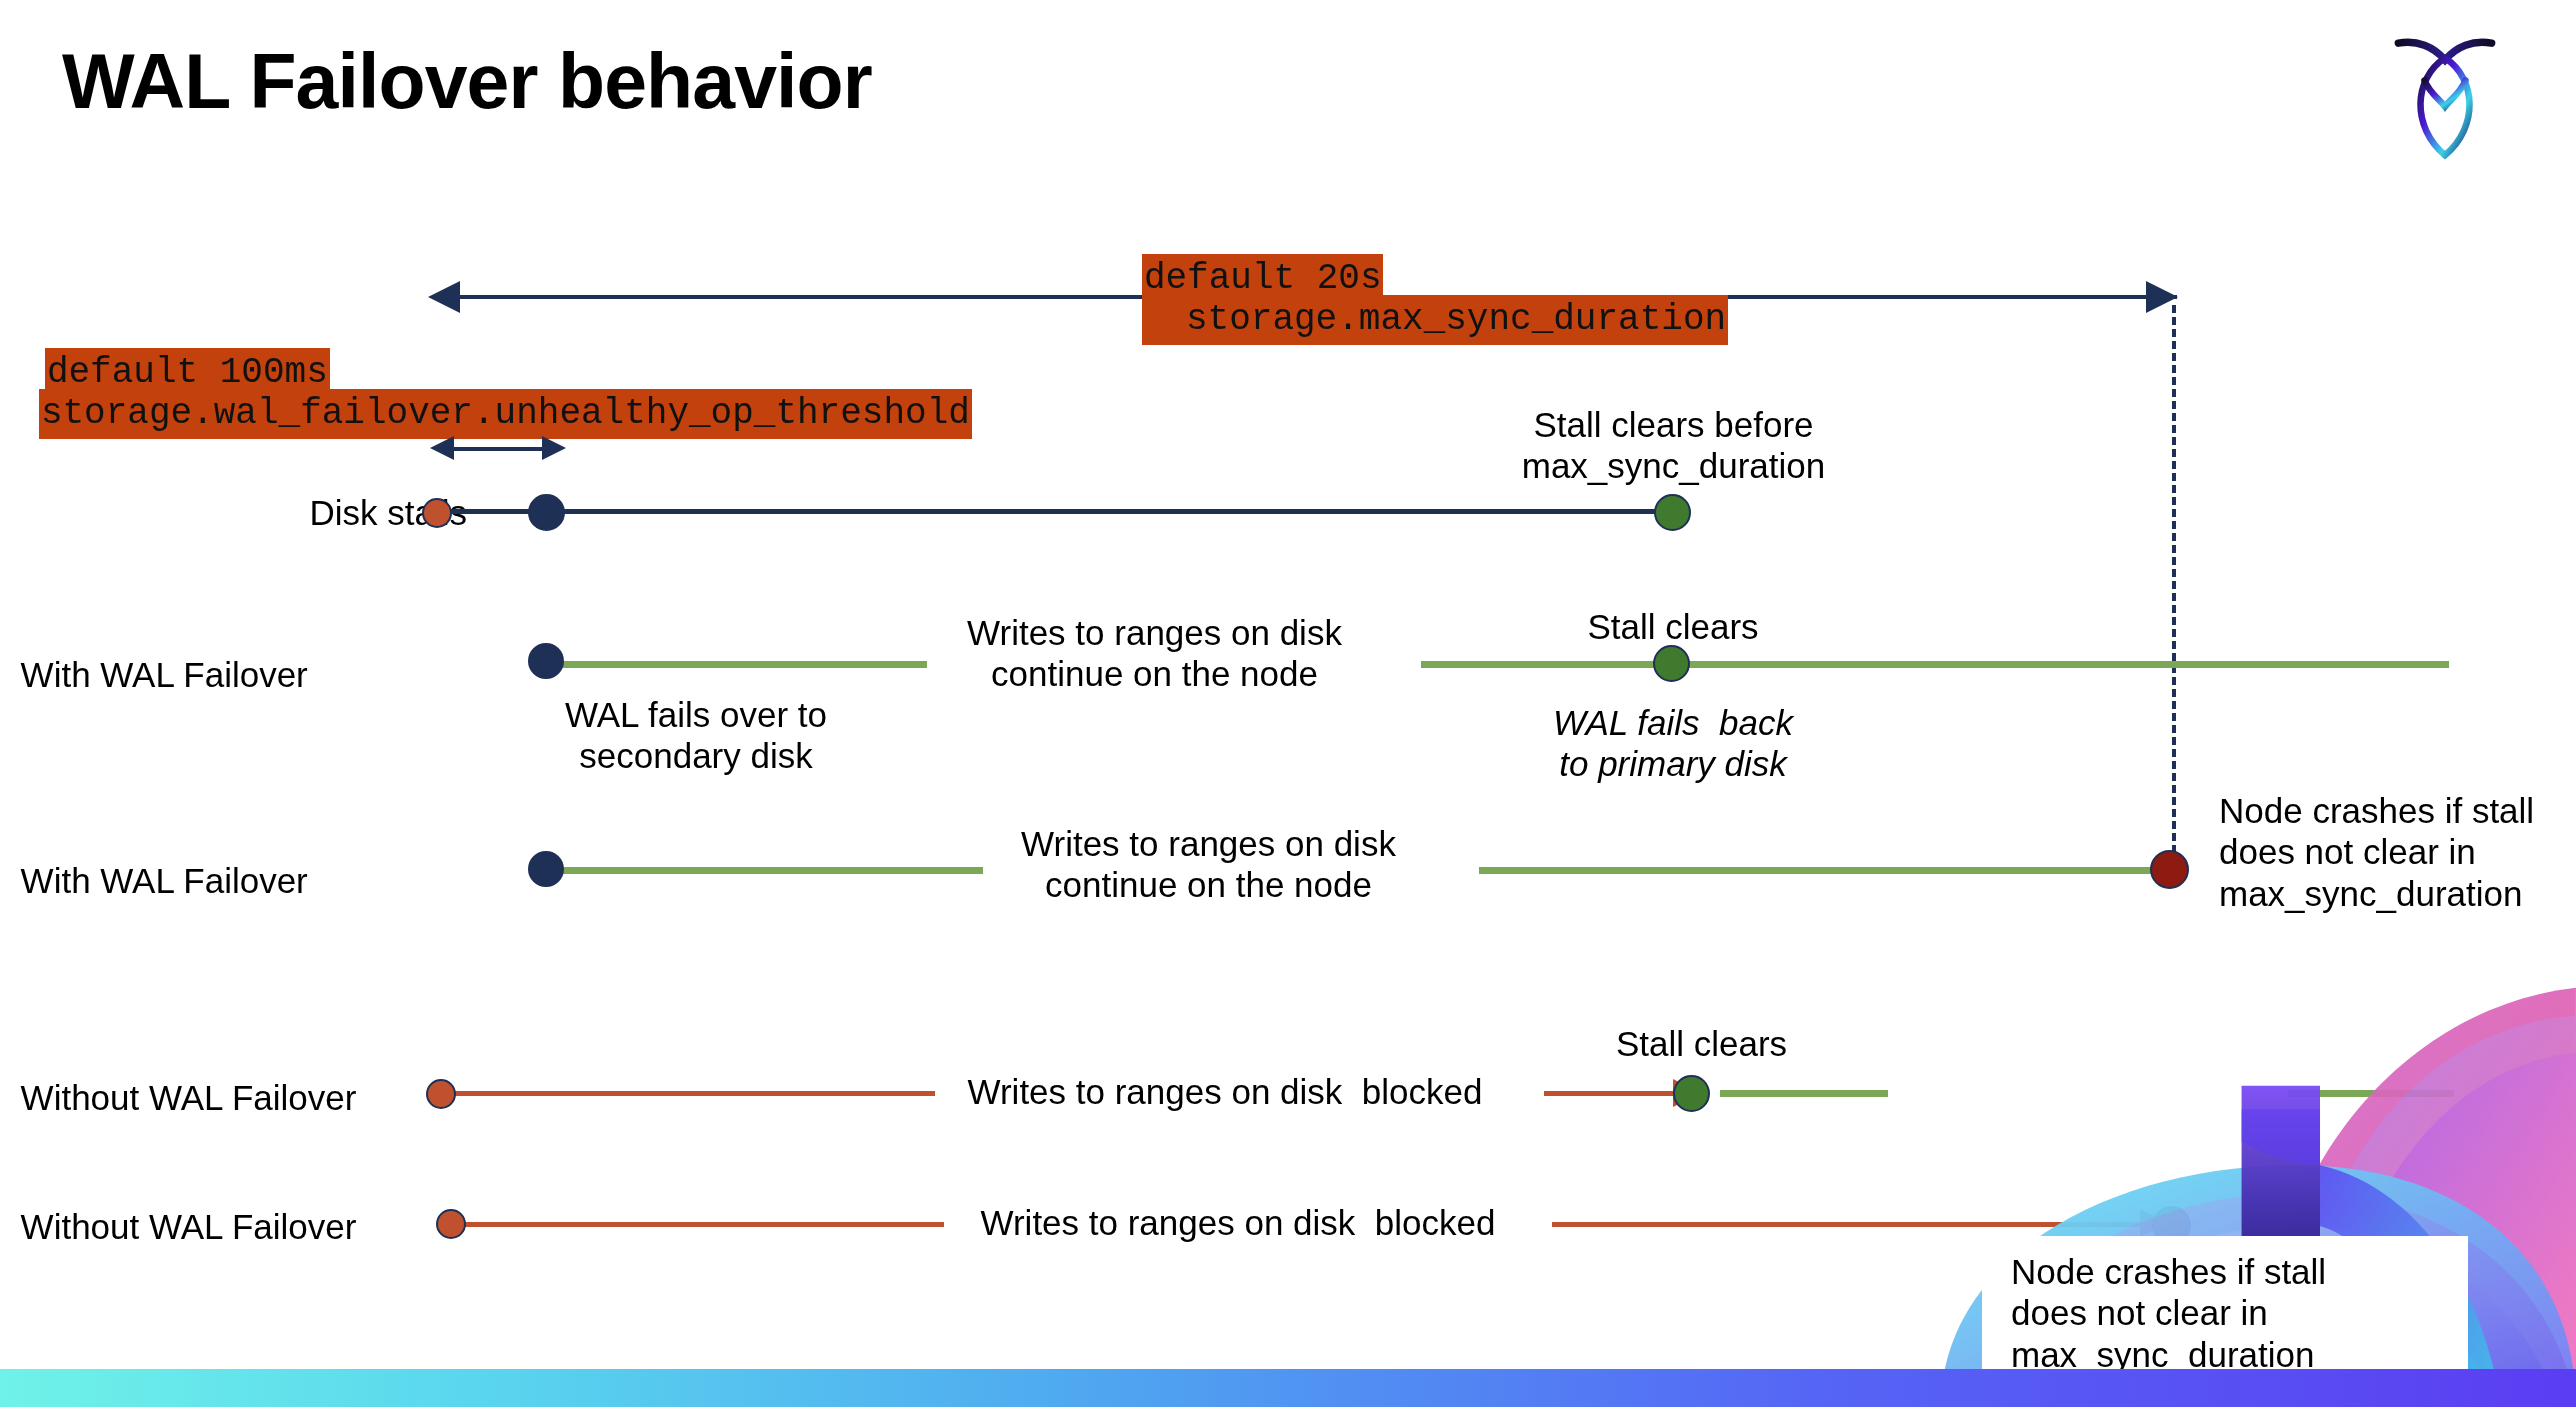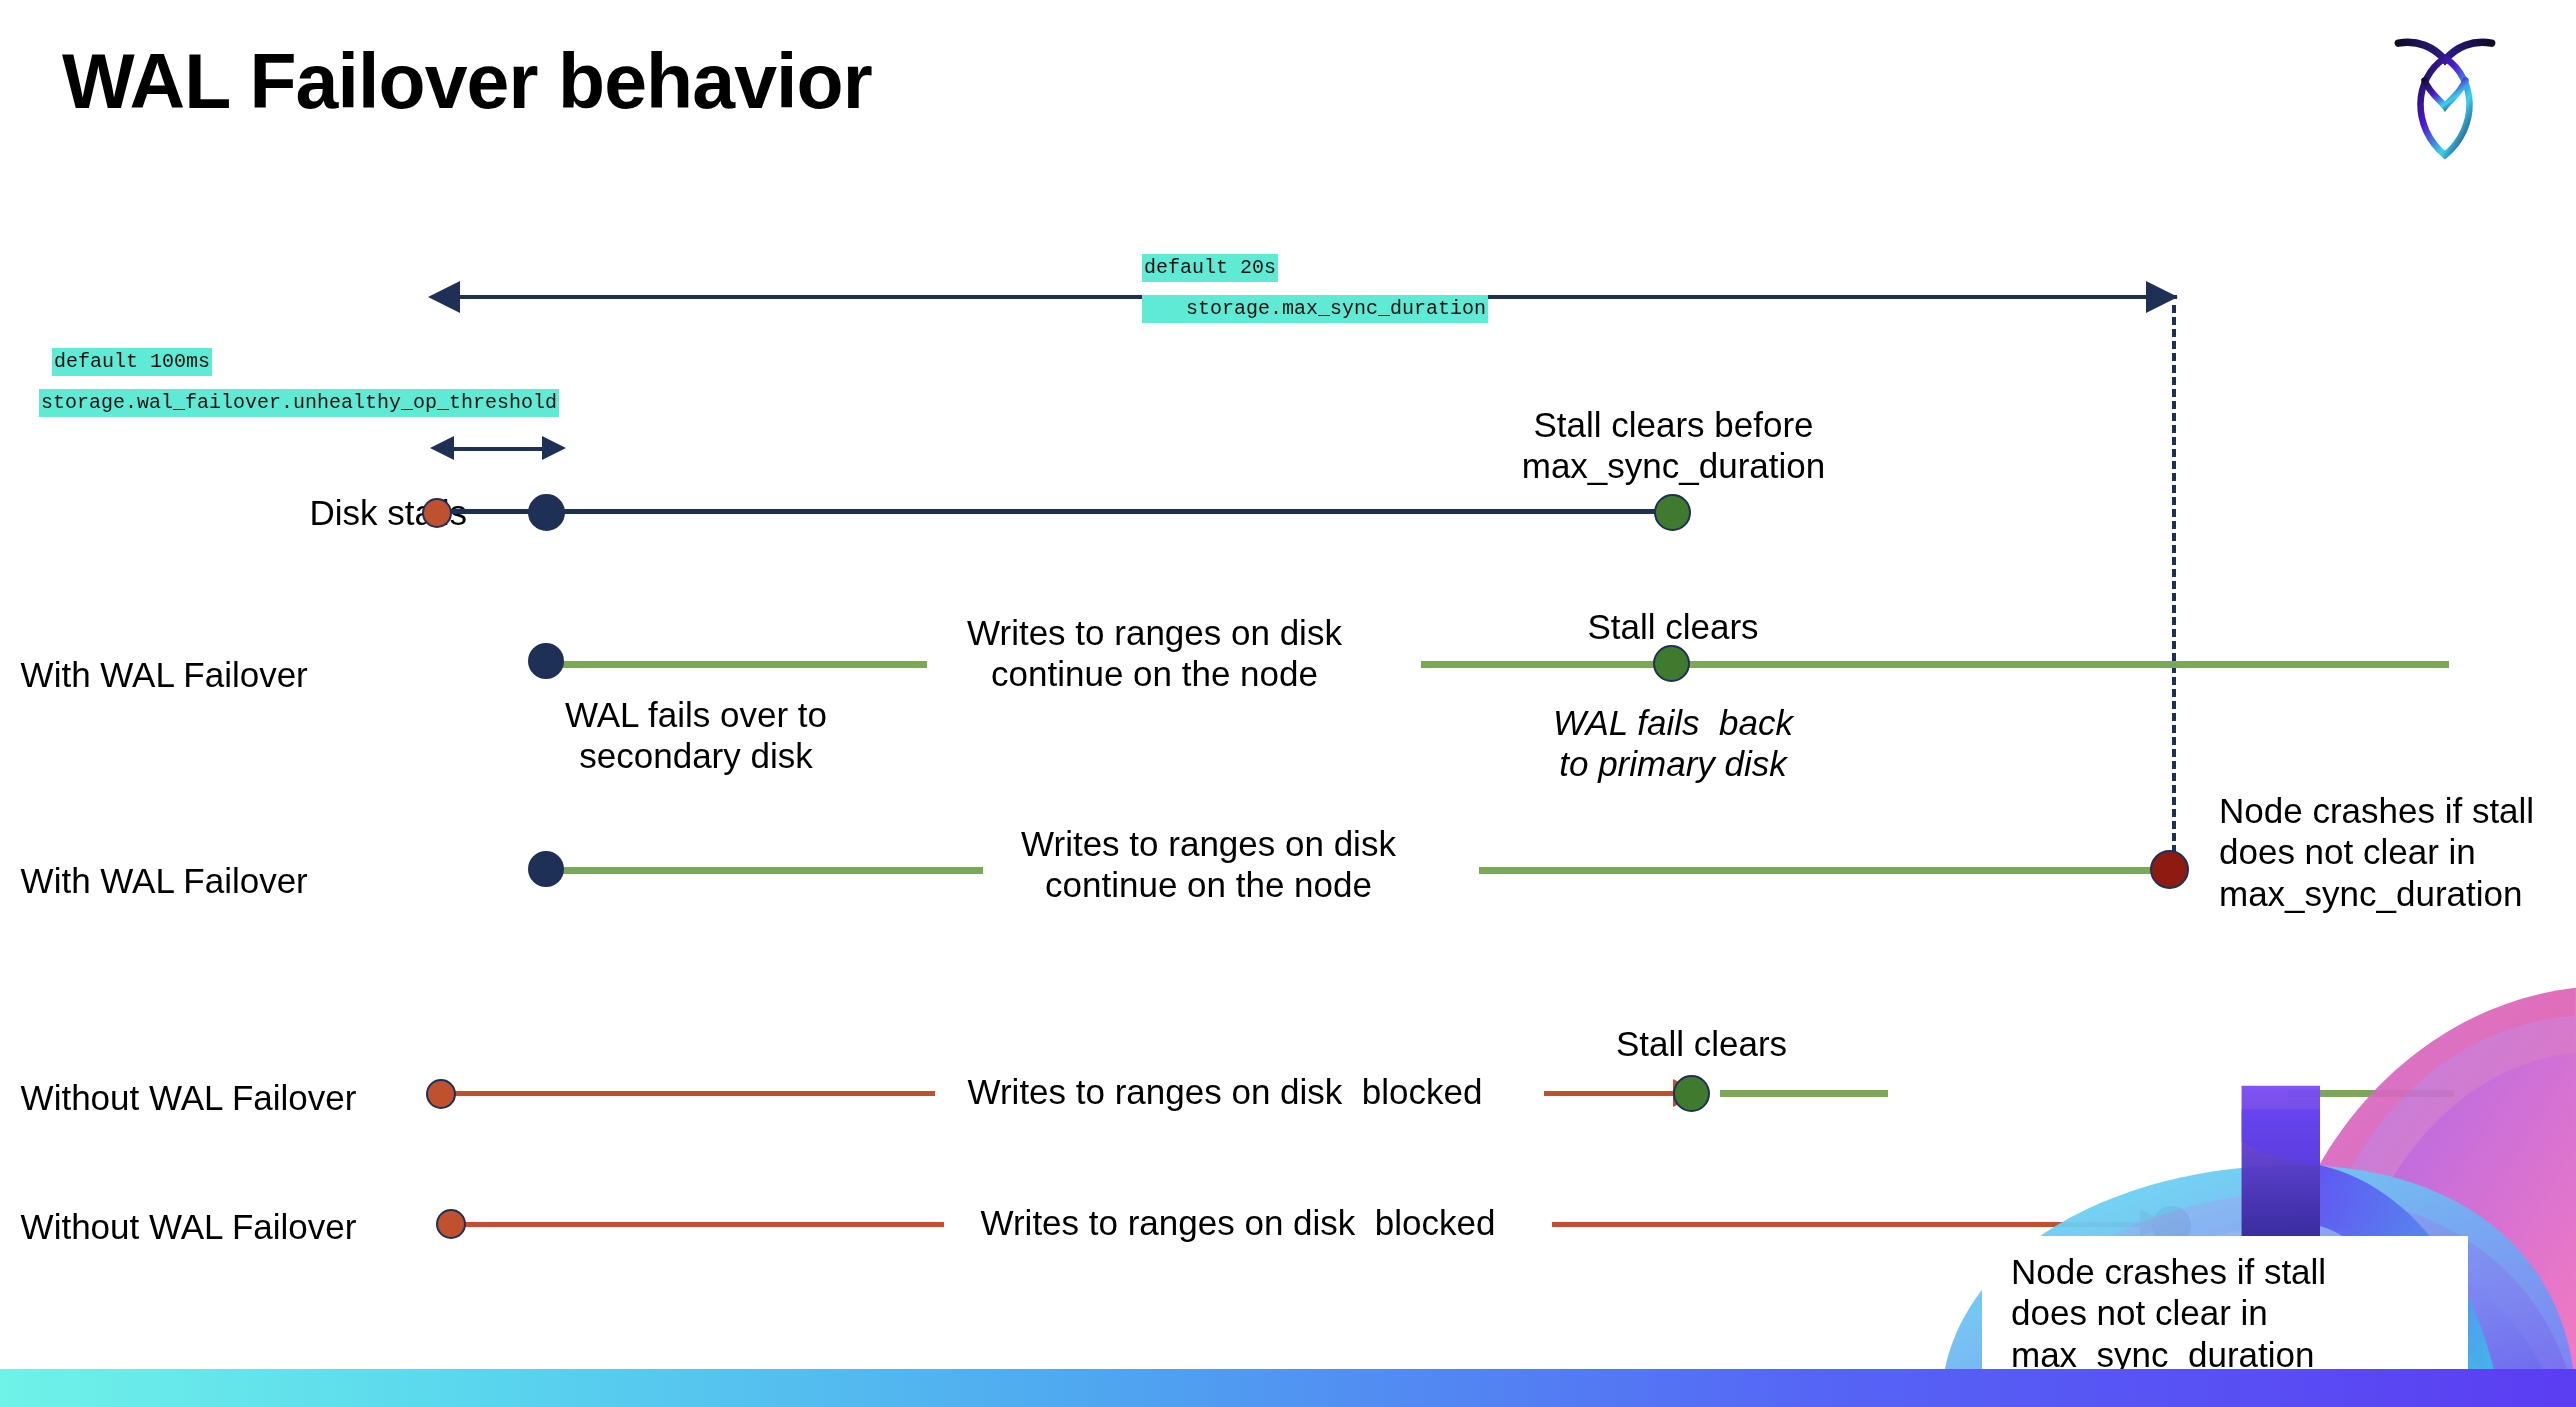--- a/index.html
+++ b/index.html
@@ -19,21 +19,21 @@
     letter-spacing:-0.9px;line-height:1.1;
   }
 
   
   .logo{position:absolute;left:2389px;top:26px;width:112px;height:136px;}
 
   
   .code{
     position:absolute;
     font-family:"Liberation Mono","DejaVu Sans Mono",monospace;
-    font-size:20px;color:#111;background:#5eead4;
+    font-size:36px;color:#111;background:#c2410c;
     white-space:pre;line-height:1.33;
     padding:0.9px 1.9px;
   }
 
   
   .lbl{
     position:absolute;color:#000;font-size:35px;line-height:1.18;
     white-space:pre;
   }
   .lbl.c{text-align:center;}
@@ -124,21 +124,21 @@
 
   <div class="hline navy thin" style="left:437px;top:295px;width:1740px;"></div>
   <div class="ah ah-left-navy" style="left:428px;top:281px;"></div>
   <div class="ah ah-right-navy" style="left:2146px;top:281px;"></div>
 
   <div class="code" style="left:1142px;top:254px;">default 20s</div>
   <div class="code" style="left:1142px;top:295px;padding-left:44px;">storage.max_sync_duration</div>
 
   <div class="vdash" style="left:2172px;top:305px;height:572px;"></div>
 
-  <div class="code" style="left:52px;top:348px;">default 100ms</div>
+  <div class="code" style="left:45px;top:348px;">default 100ms</div>
   <div class="code" style="left:39px;top:389px;">storage.wal_failover.unhealthy_op_threshold</div>
 
   <div class="hline navy thin" style="left:439px;top:447px;width:108px;"></div>
   <div class="ah ah-left-navy-sm" style="left:430px;top:436px;"></div>
   <div class="ah ah-right-navy-sm" style="left:542px;top:436px;"></div>
 
   <div class="lbl l" style="left: 224px; top: 492px; width: 243px; text-align: right; white-space: pre;">Disk stalls</div>
 
   <div class="hline navy" style="left:439px;top:509px;width:1234px;"></div>
   <div class="dot dot-orange" style="left:422px;top:498px;width:30px;height:30px;"></div>

